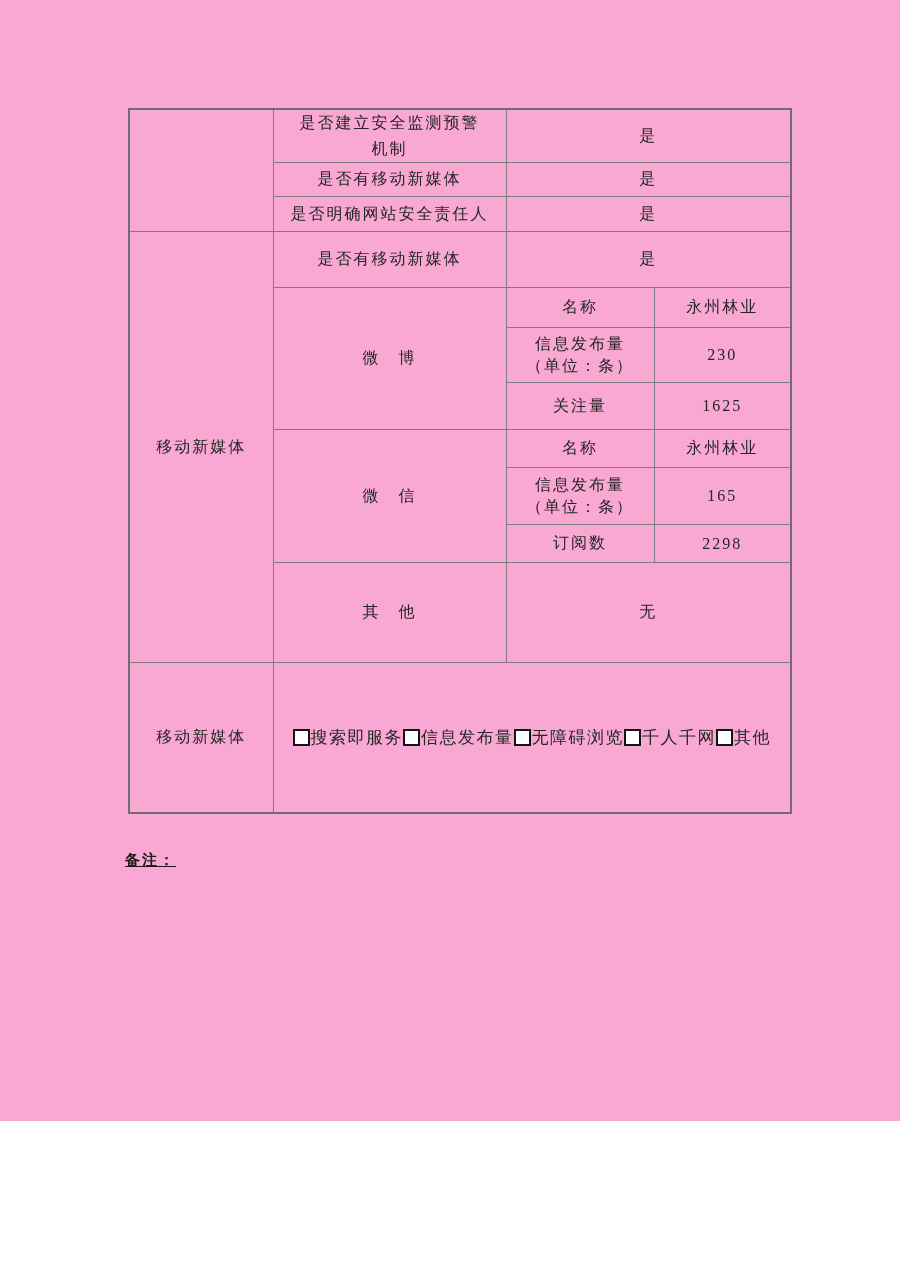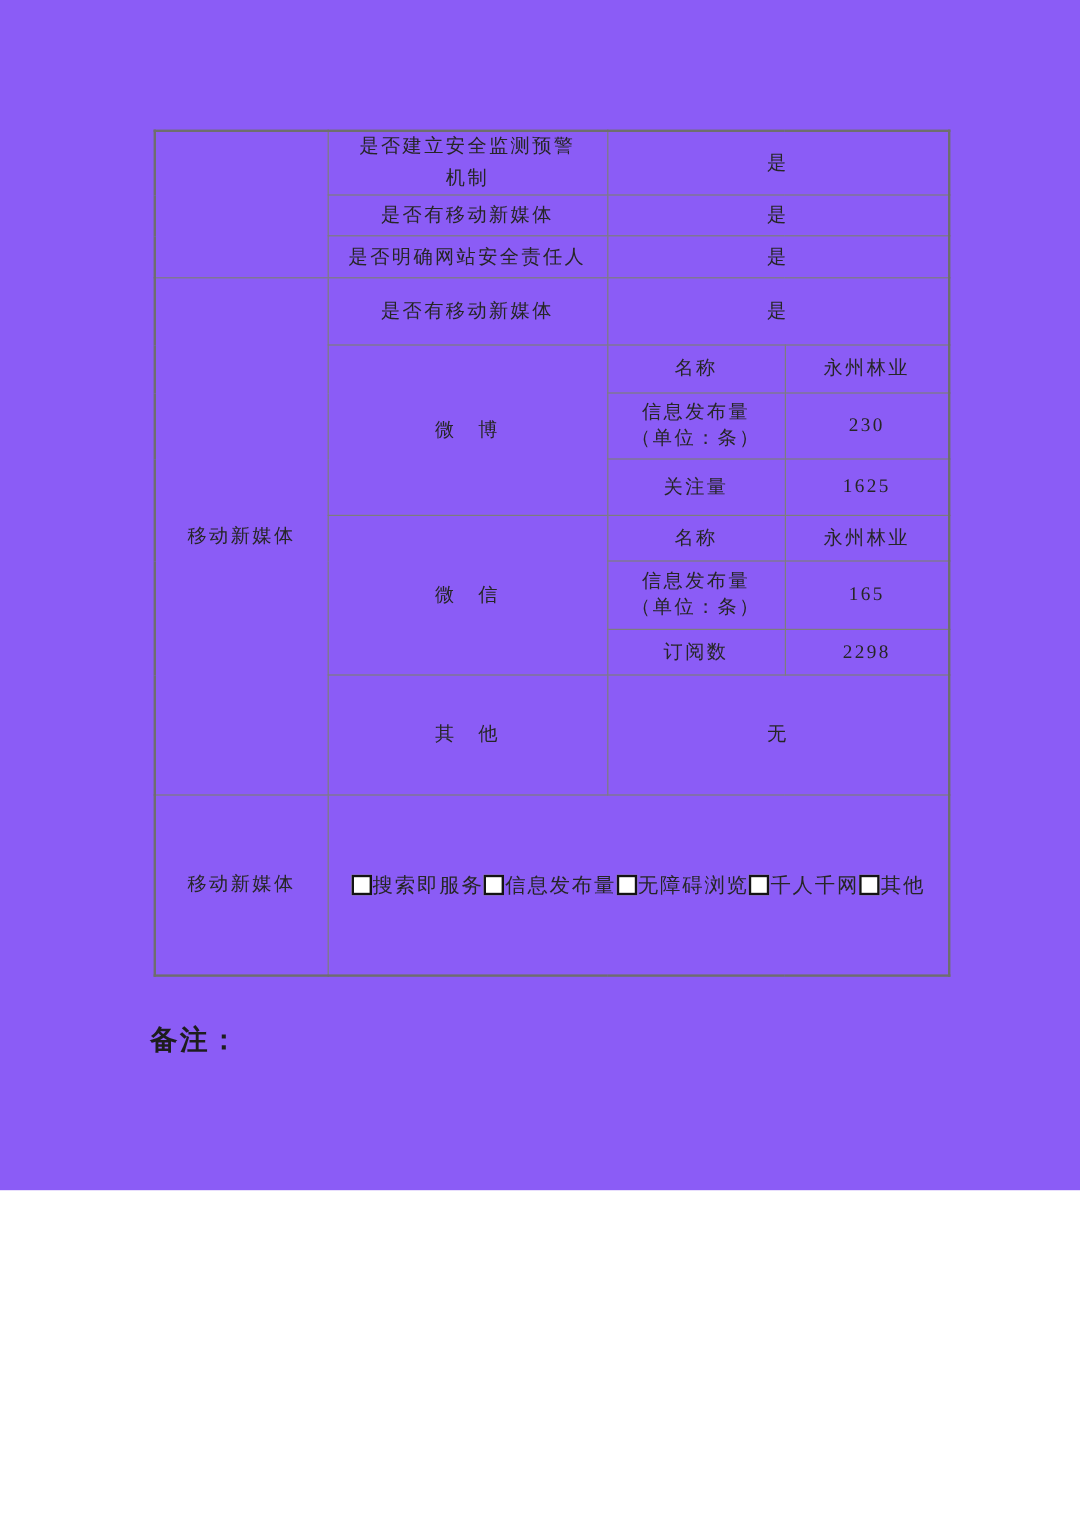--- a/index.html
+++ b/index.html
@@ -3,22 +3,22 @@
 <meta charset="utf-8">
 <style>
   html, body {
     margin: 0;
     padding: 0;
     background: #ffffff;
   }
   .page {
     position: relative;
     width: 900px;
-    height: 992px;
-    background: #8b5cf6;
+    height: 1121px;
+    background: #f9a8d4;
     font-family: "Liberation Serif", "DejaVu Serif", serif;
     color: #262626;
     overflow: hidden;
   }
   table.report {
     position: absolute;
     left: 128px;
     top: 108px;
     width: 662px;
     border-collapse: collapse;
@@ -57,24 +57,25 @@
     border: 2px solid #141414;
     display: inline-block;
     margin-right: 1px;
     background: #ffffff;
     flex: none;
   }
   .remark {
     position: absolute;
     left: 125px;
     top: 851px;
-    font-size: 23px;
+    font-size: 15px;
     font-weight: bold;
     letter-spacing: 2px;
     color: #1d1d1d;
+    text-decoration: underline;
   }
   .page-number {
     position: absolute;
     left: 0;
     right: 0;
     top: 1184px;
     text-align: center;
     font-size: 17px;
     color: #2a2a2a;
   }

